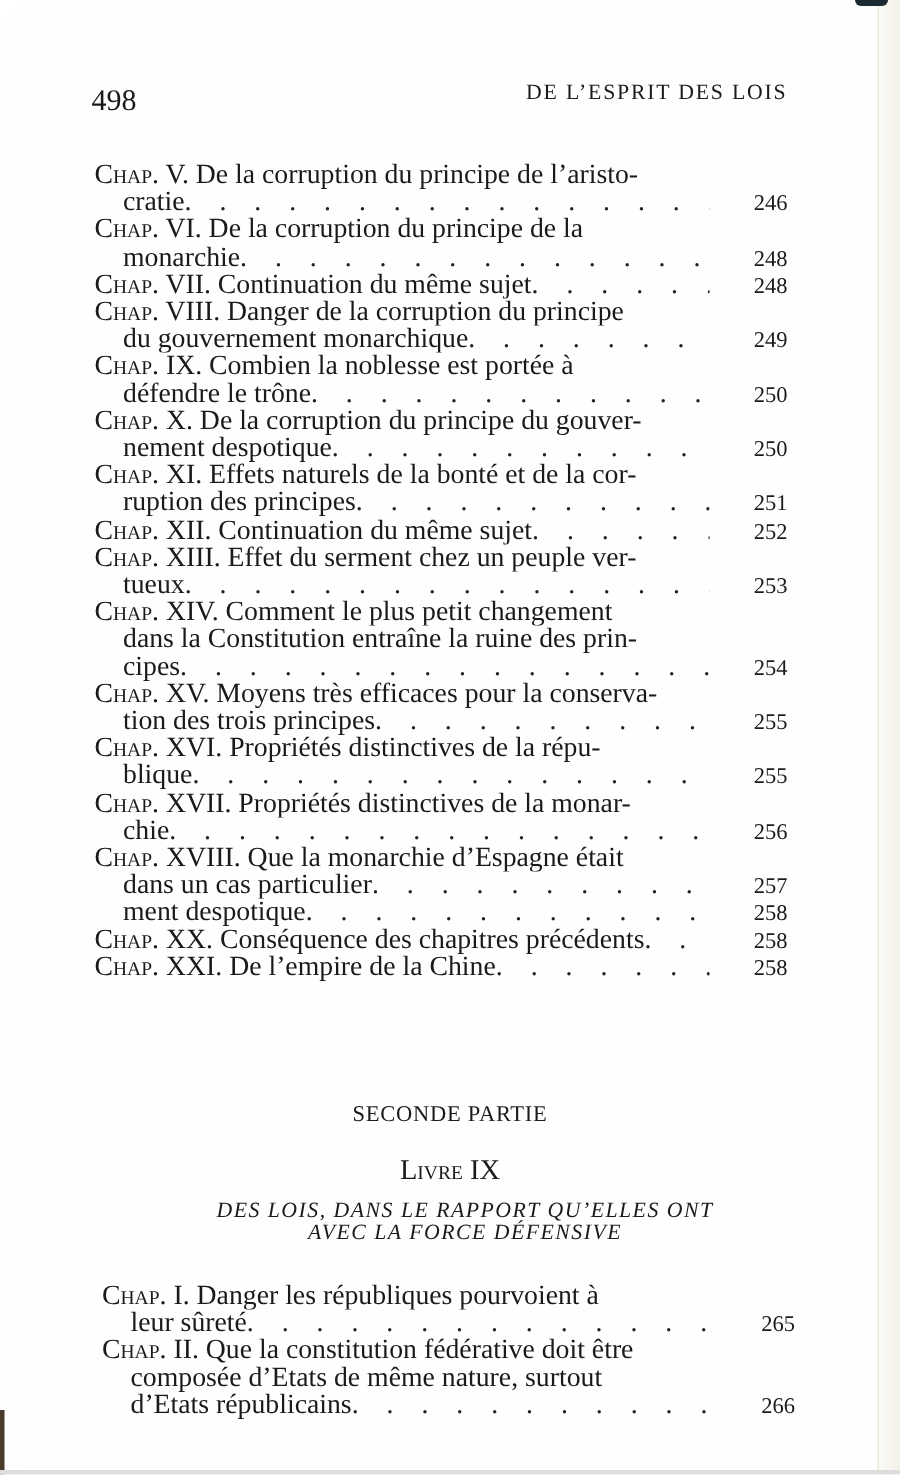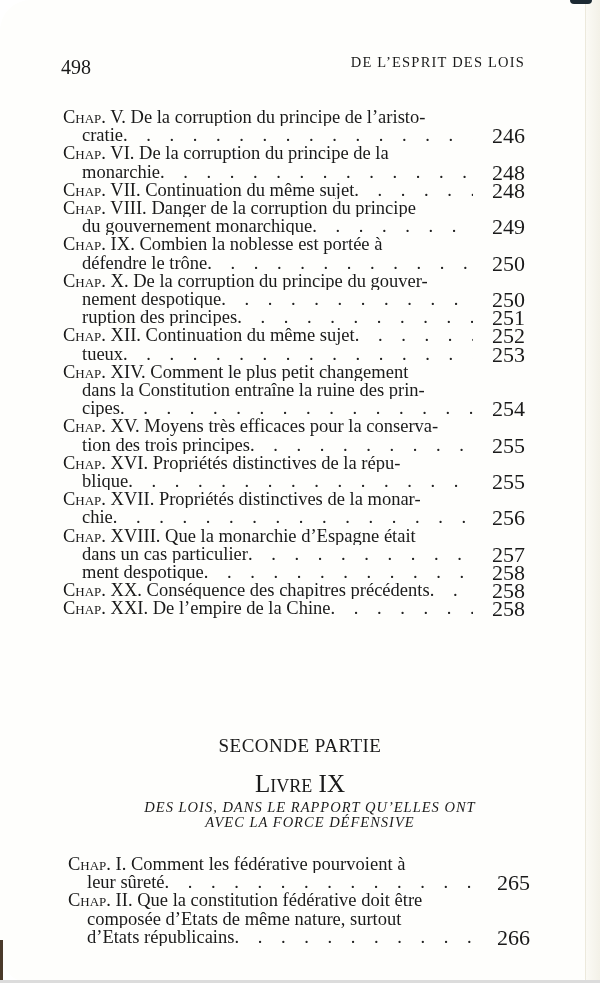--- a/index.html
+++ b/index.html
@@ -47,27 +47,27 @@
     }
     .toc-1 { top: 108px; }
     .entry {
       position: relative; font-size: 18.5px; line-height: 18.2px; padding-right: 60px;
     }
     .entry .line { display: block; white-space: nowrap; overflow: hidden; }
     .entry .line.cont { padding-left: 19px; }
     .chap-label { font-variant: small-caps; }
     .leader { letter-spacing: 7px; color: #222; }
     .page-num {
-      position: absolute; right: 8px; bottom: -1px; font-size: 22px;
+      position: absolute; right: 8px; bottom: -1px; font-size: 15px;
     }
     .section-head {
       position: absolute; left: 0; width: 600px; text-align: center;
     }
-    .part-title { top: 735px; font-size: 19px; letter-spacing: 0.5px; }
-    .book-title { top: 770px; font-size: 25px; font-variant: small-caps; }
+    .part-title { top: 735px; font-size: 15px; letter-spacing: 0.5px; }
+    .book-title { top: 770px; font-size: 19px; font-variant: small-caps; }
     .book-subtitle {
       top: 800px; font-size: 14.5px; font-style: italic; line-height: 15px; letter-spacing: 1px;
       left: 10px;
     }
     .toc-2 { top: 855px; left: 68px; width: 470px; }
   </style>
 </head>
 <body>
 
 <div class="page">
@@ -105,28 +105,30 @@
         <span class="line"><span class="chap-label">Chap.</span> <span>IX.</span> <span>Combien la noblesse est portée à</span></span>
         <span class="line cont"><span>défendre le trône</span><span class="leader">. . . . . . . . . . . . . . . . . . . . . . . . . . . . . . . .</span></span>
         <span class="page-num">250</span>
       </div>
       <div class="entry">
         <span class="line"><span class="chap-label">Chap.</span> <span>X.</span> <span>De la corruption du principe du gouver-</span></span>
         <span class="line cont"><span>nement despotique</span><span class="leader">. . . . . . . . . . . . . . . . . . . . . . . . . . . . . . . .</span></span>
         <span class="page-num">250</span>
       </div>
       <div class="entry">
+        <span class="line"><span class="chap-label">Chap.</span> <span>XI.</span> <span>Effets naturels de la bonté et de la cor-</span></span>
         <span class="line cont"><span>ruption des principes</span><span class="leader">. . . . . . . . . . . . . . . . . . . . . . . . . . . . . . . .</span></span>
         <span class="page-num">251</span>
       </div>
       <div class="entry">
         <span class="line"><span class="chap-label">Chap.</span> <span>XII.</span> <span>Continuation du même sujet</span><span class="leader">. . . . . . . . . . . . . . . . . . . . . . . . . . . . . . . .</span></span>
         <span class="page-num">252</span>
       </div>
       <div class="entry">
+        <span class="line"><span class="chap-label">Chap.</span> <span>XIII.</span> <span>Effet du serment chez un peuple ver-</span></span>
         <span class="line cont"><span>tueux</span><span class="leader">. . . . . . . . . . . . . . . . . . . . . . . . . . . . . . . .</span></span>
         <span class="page-num">253</span>
       </div>
       <div class="entry">
         <span class="line"><span class="chap-label">Chap.</span> <span>XIV.</span> <span>Comment le plus petit changement</span></span>
         <span class="line cont"><span>dans la Constitution entraîne la ruine des prin-</span></span>
         <span class="line cont"><span>cipes</span><span class="leader">. . . . . . . . . . . . . . . . . . . . . . . . . . . . . . . .</span></span>
         <span class="page-num">254</span>
       </div>
       <div class="entry">
@@ -165,21 +167,21 @@
 
   <div class="section-head part-title">SECONDE PARTIE</div>
   <div class="section-head book-title">Livre IX</div>
   <div class="section-head book-subtitle">
     <div>DES LOIS, DANS LE RAPPORT QU’ELLES ONT</div>
     <div>AVEC LA FORCE DÉFENSIVE</div>
   </div>
 
   <div class="toc toc-2">
       <div class="entry">
-        <span class="line"><span class="chap-label">Chap.</span> <span>I.</span> <span>Comment les fédérative pourvoient à</span></span>
+        <span class="line"><span class="chap-label">Chap.</span> <span>I.</span> <span>Danger les républiques pourvoient à</span></span>
         <span class="line cont"><span>leur sûreté</span><span class="leader">. . . . . . . . . . . . . . . . . . . . . . . . . . . . . . . .</span></span>
         <span class="page-num">265</span>
       </div>
       <div class="entry">
         <span class="line"><span class="chap-label">Chap.</span> <span>II.</span> <span>Que la constitution fédérative doit être</span></span>
         <span class="line cont"><span>composée d’Etats de même nature, surtout</span></span>
         <span class="line cont"><span>d’Etats républicains</span><span class="leader">. . . . . . . . . . . . . . . . . . . . . . . . . . . . . . . .</span></span>
         <span class="page-num">266</span>
       </div>
     </div>

